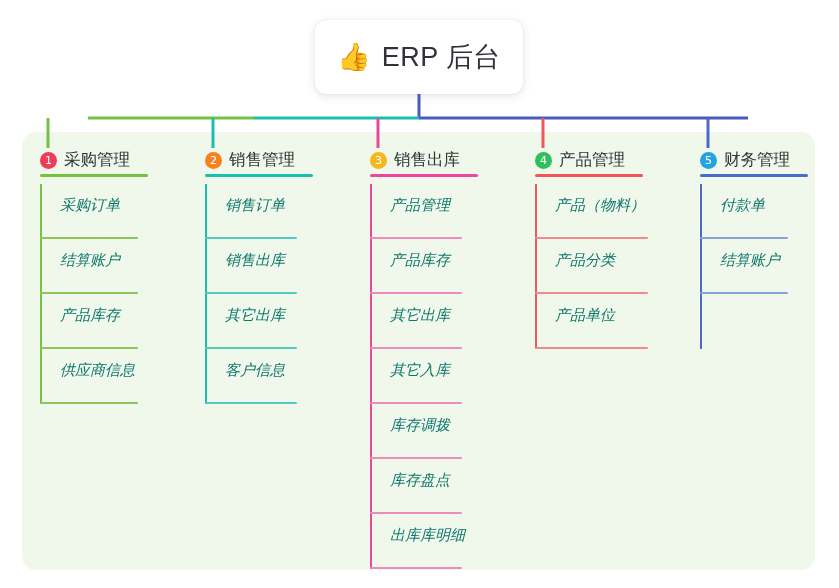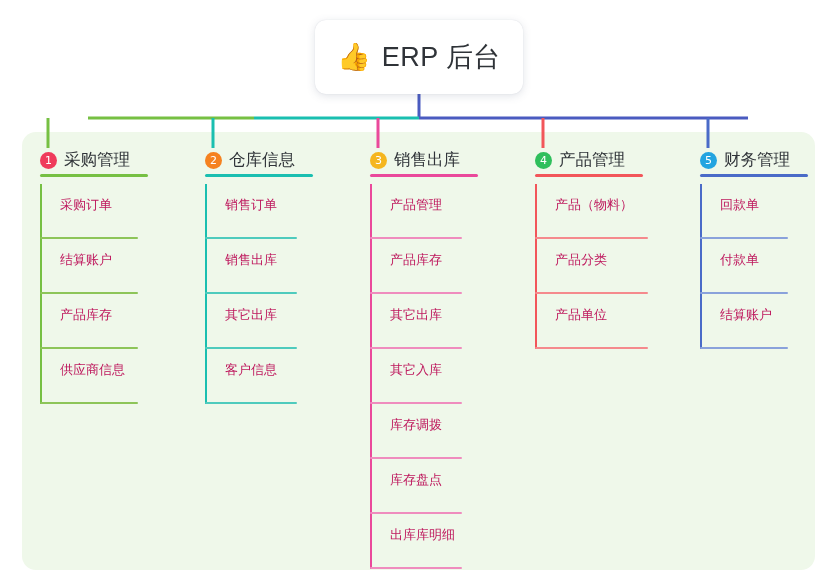--- a/index.html
+++ b/index.html
@@ -41,21 +41,21 @@
     flex:0 0 auto;font-family:"DejaVu Sans",sans-serif;
   }
   .col-title{font-size:16.5px;color:#2f3338;white-space:nowrap;}
   .head-rule{position:absolute;left:0;top:29px;height:3px;border-radius:2px;}
 
   .leaves{position:relative;margin-top:9px;}
   .spine{position:absolute;left:0;top:0;width:2px;}
   .leaf{position:relative;height:55px;}
   .leaf-label{
     position:absolute;left:20px;top:12px;
-    font-size:13px;color:#be185d;white-space:nowrap;
+    font-size:15px;color:#0f766e;white-space:nowrap;font-style:italic;
   }
   .leaf-rule{position:absolute;left:0;bottom:0;height:2px;border-radius:1px;}
 </style>
 </head>
 <body>
 
 <div id="stage">
 
   <div class="panel"></div>
 
@@ -101,21 +101,21 @@
           </div>
           <div class="leaf">
             <span class="leaf-label">供应商信息</span>
             <span class="leaf-rule" style="width: 98px; background: rgb(141, 197, 89);"></span>
           </div>
         </div>
       </div>
       <div class="col" style="left: 205px;">
         <div class="col-head">
           <span class="badge" style="background: rgb(245, 130, 32);">2</span>
-          <span class="col-title">仓库信息</span>
+          <span class="col-title">销售管理</span>
           <span class="head-rule" style="width: 108px; background: rgb(26, 191, 176);"></span>
         </div>
         <div class="leaves">
           <div class="spine" style="background: rgb(26, 191, 176); height: 220px;"></div>
           <div class="leaf">
             <span class="leaf-label">销售订单</span>
             <span class="leaf-rule" style="width: 92px; background: rgb(78, 203, 189);"></span>
           </div>
           <div class="leaf">
             <span class="leaf-label">销售出库</span>
@@ -193,24 +193,20 @@
       </div>
       <div class="col" style="left: 700px;">
         <div class="col-head">
           <span class="badge" style="background: rgb(35, 164, 224);">5</span>
           <span class="col-title">财务管理</span>
           <span class="head-rule" style="width: 108px; background: rgb(74, 107, 200);"></span>
         </div>
         <div class="leaves">
           <div class="spine" style="background: rgb(74, 107, 200); height: 165px;"></div>
           <div class="leaf">
-            <span class="leaf-label">回款单</span>
-            <span class="leaf-rule" style="width: 88px; background: rgb(138, 162, 219);"></span>
-          </div>
-          <div class="leaf">
             <span class="leaf-label">付款单</span>
             <span class="leaf-rule" style="width: 88px; background: rgb(138, 162, 219);"></span>
           </div>
           <div class="leaf">
             <span class="leaf-label">结算账户</span>
             <span class="leaf-rule" style="width: 88px; background: rgb(138, 162, 219);"></span>
           </div>
         </div>
       </div>
     </div>

